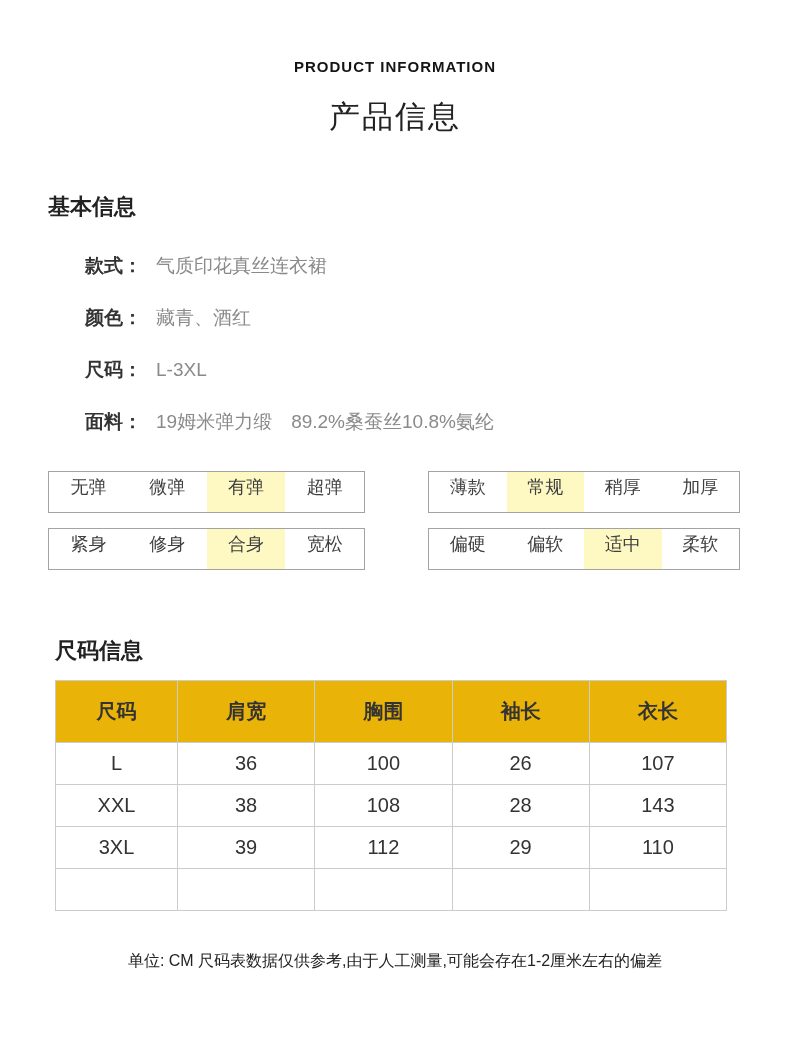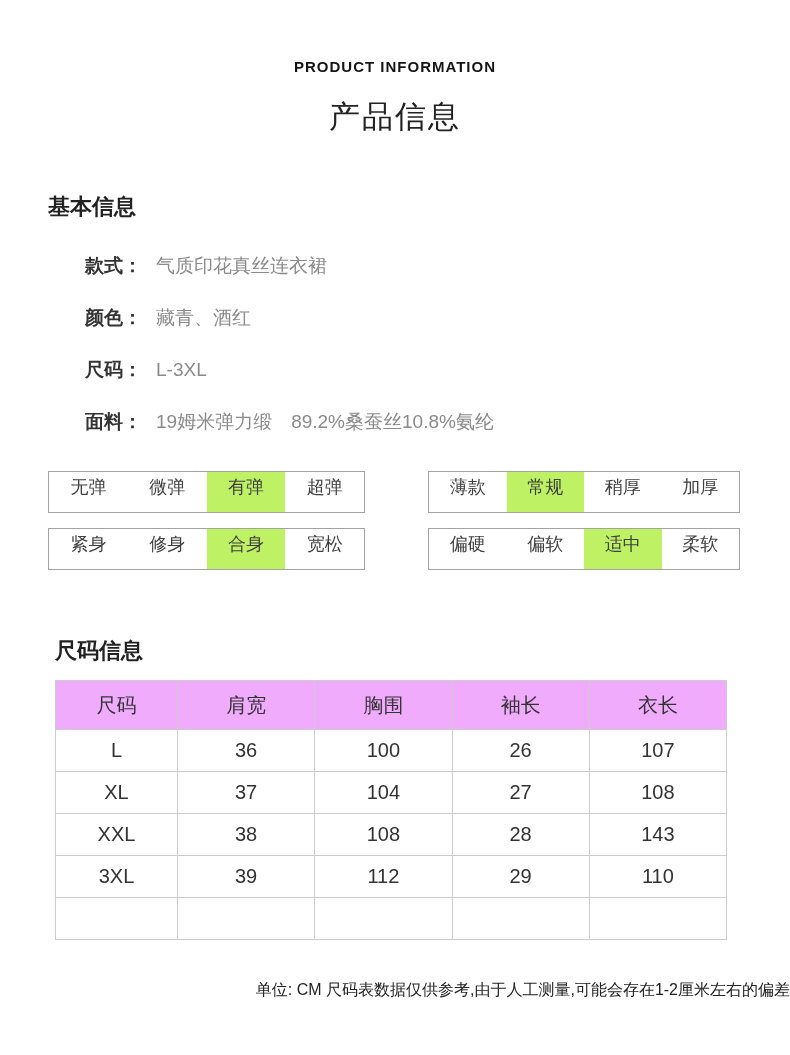--- a/index.html
+++ b/index.html
@@ -61,49 +61,50 @@
     border: 1px solid #a3a3a3;
     height: 42px;
   }
   .idx-cell {
     flex: 1;
     text-align: center;
     line-height: 31px;
     font-size: 18px;
     color: #404040;
   }
-  .idx-cell.sel { background: #bef264; }
+  .idx-cell.sel { background: #fef9c3; }
 
   .sizes { margin: 68px 0 0 55px; }
   table.size-table {
     margin-top: 16px;
     border-collapse: collapse;
     width: 672px;
     table-layout: fixed;
   }
   .size-table th, .size-table td {
     border: 1px solid #cccccc;
     text-align: center;
     font-weight: normal;
     color: #333;
     padding: 0;
   }
   .size-table th {
-    background: #f0abfc;
-    height: 49px;
+    background: #eab308;
+    height: 62px;
     font-size: 20px;
+    font-weight: bold;
   }
   .size-table td {
     height: 42px;
     font-size: 20px;
     background: #ffffff;
   }
   .footnote {
     margin-top: 40px;
-    text-align: right;
+    text-align: center;
     font-size: 16px;
     line-height: 20px;
     color: #222;
   }
 </style>
 </head>
 <body>
 
 <div class="page">
 
@@ -187,27 +188,20 @@
       </thead>
       <tbody>
         <tr>
           <td>L</td>
           <td>36</td>
           <td>100</td>
           <td>26</td>
           <td>107</td>
         </tr>
         <tr>
-          <td>XL</td>
-          <td>37</td>
-          <td>104</td>
-          <td>27</td>
-          <td>108</td>
-        </tr>
-        <tr>
           <td>XXL</td>
           <td>38</td>
           <td>108</td>
           <td>28</td>
           <td>143</td>
         </tr>
         <tr>
           <td>3XL</td>
           <td>39</td>
           <td>112</td>

